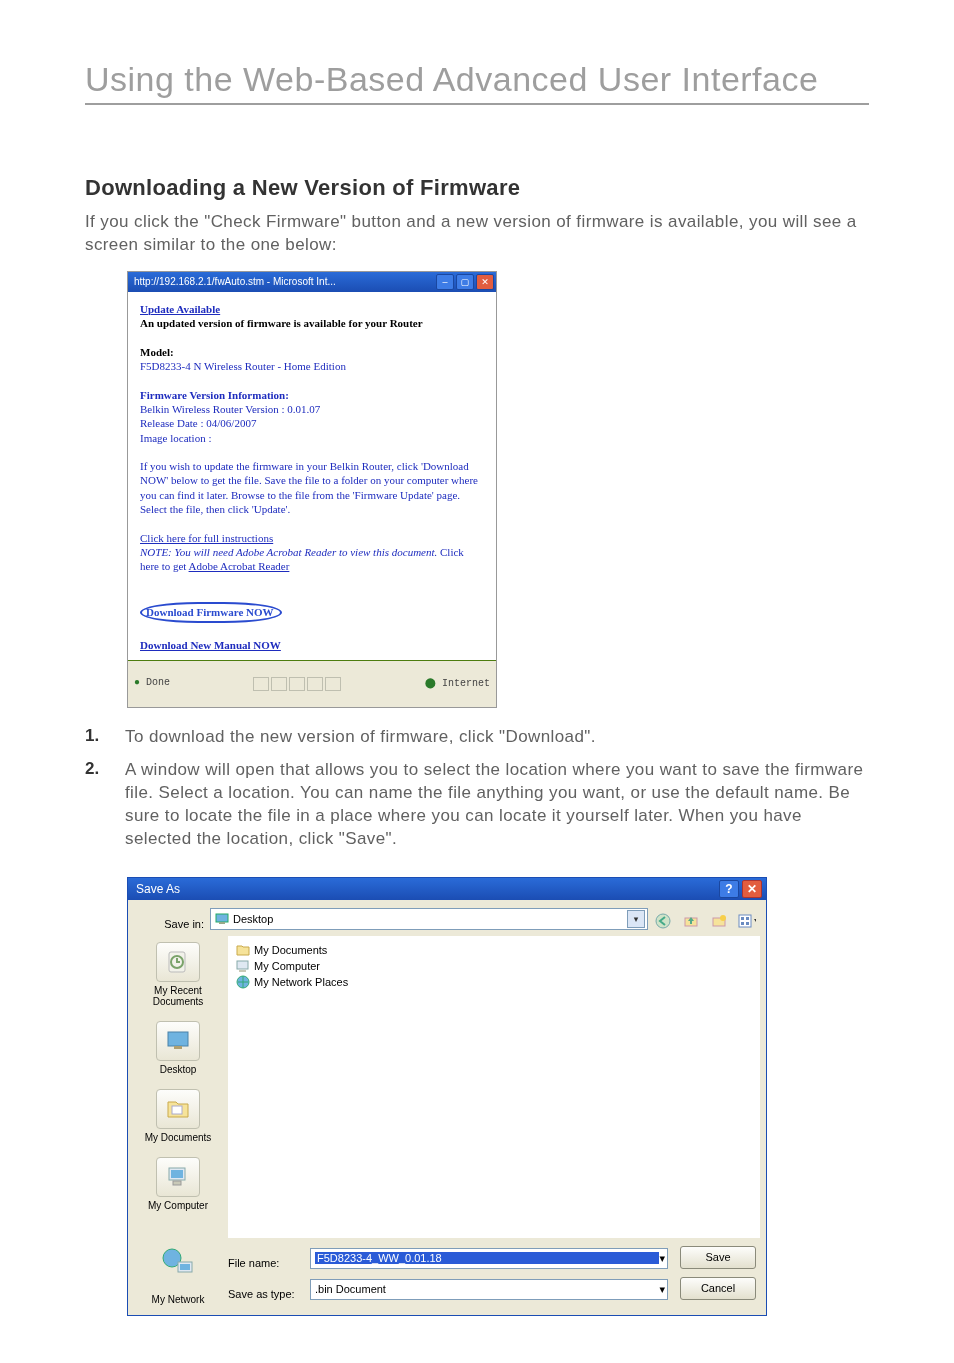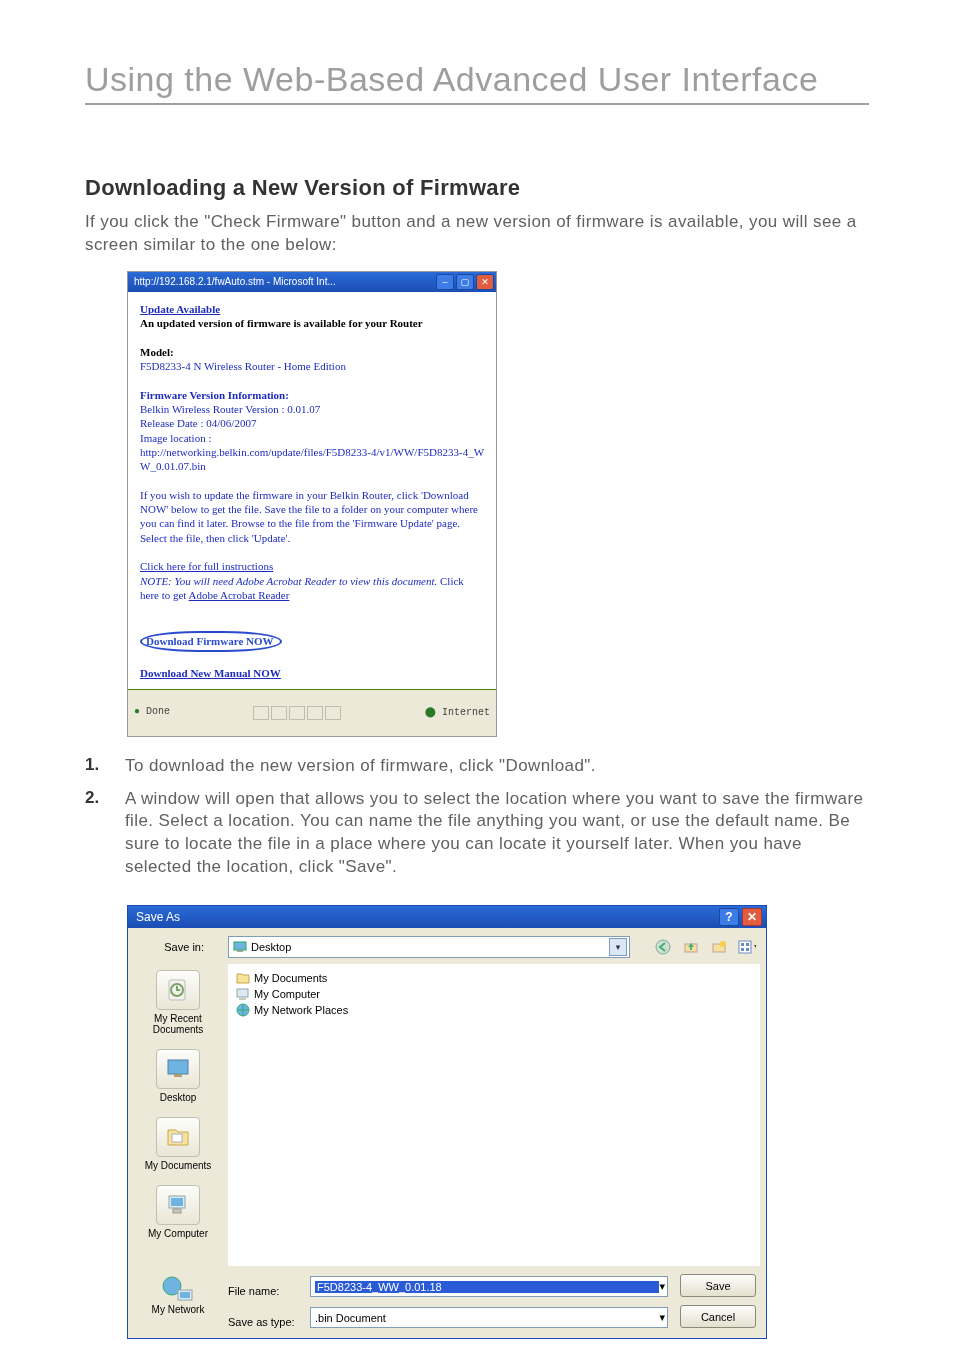--- a/index.html
+++ b/index.html
@@ -153,21 +153,21 @@
     width: 18px; height: 16px;
     background: #e25d3f;
     border: 1px solid #a33;
     border-radius: 2px;
     display:flex; align-items:center; justify-content:center;
     color:#fff; font-weight:bold;
   }
   .sa-toolbar {
     background: #ece9d8;
     padding: 8px 10px 6px 10px;
-    display:flex; align-items:center; gap:24px;
+    display:flex; align-items:flex-end; gap:6px;
     border-bottom: 0;
   }
   .sa-label-right { width: 66px; text-align: right; color: #000; }
   .sa-savein {
     flex: 1;
     height: 20px;
     background: #fff;
     border: 1px solid #7f9db9;
     display:flex; align-items:center;
     padding: 0 2px 0 4px;
@@ -288,21 +288,20 @@
       <div><span class="s1-uavail">Update Available</span></div>
       <div class="s1-black-bold">An updated version of firmware is available for your Router</div>
       <br>
       <div class="s1-black-bold">Model:</div>
       <div class="s1-blue">F5D8233-4 N Wireless Router - Home Edition</div>
       <br>
       <div class="s1-blue s1-bold">Firmware Version Information:</div>
       <div class="s1-blue">Belkin Wireless Router Version : 0.01.07</div>
       <div class="s1-blue">Release Date : 04/06/2007</div>
       <div class="s1-blue">Image location :</div>
-      <div class="s1-blue" style="word-break:break-all">http://networking.belkin.com/update/files/F5D8233-4/v1/WW/F5D8233-4_WW_0.01.07.bin</div>
       <br>
       <div class="s1-blue">If you wish to update the firmware in your Belkin Router, click 'Download NOW' below to get the file. Save the file to a folder on your computer where you can find it later. Browse to the file from the 'Firmware Update' page. Select the file, then click 'Update'.</div>
       <br>
       <div><span class="s1-blue" style="text-decoration:underline">Click here for full instructions</span></div>
       <div>
         <span class="s1-blue s1-italic">NOTE: You will need Adobe Acrobat Reader to view this document.</span>
         <span class="s1-blue"> Click here to get </span>
         <span class="s1-blue" style="text-decoration:underline">Adobe Acrobat Reader</span>
       </div>
       <br><br>
@@ -446,21 +445,21 @@
           <svg width="14" height="14">
               <circle cx="7" cy="7" r="6" fill="#6fb3e0" stroke="#3a7"></circle>
               <path d="M2 7 h10 M7 1 v12" stroke="#3a7"></path>
             </svg>
           <span>My Network Places</span>
         </div>
       </div>
     </div>
     <div class="sa-bottom">
       <div class="sa-bottom-left">
-        <div class="place" style="gap:0">
+        <div class="place" style="gap:18px">
           <svg width="36" height="30">
               <circle cx="12" cy="12" r="9" fill="#6fb3e0" stroke="#3a7"></circle>
               <rect x="18" y="16" width="14" height="10" fill="#dfe8f2" stroke="#8aa"></rect>
               <rect x="20" y="18" width="10" height="6" fill="#6fb3e0"></rect>
             </svg>
           <span>My Network</span>
         </div>
       </div>
       <div class="sa-bottom-right">
         <div class="sa-row">

